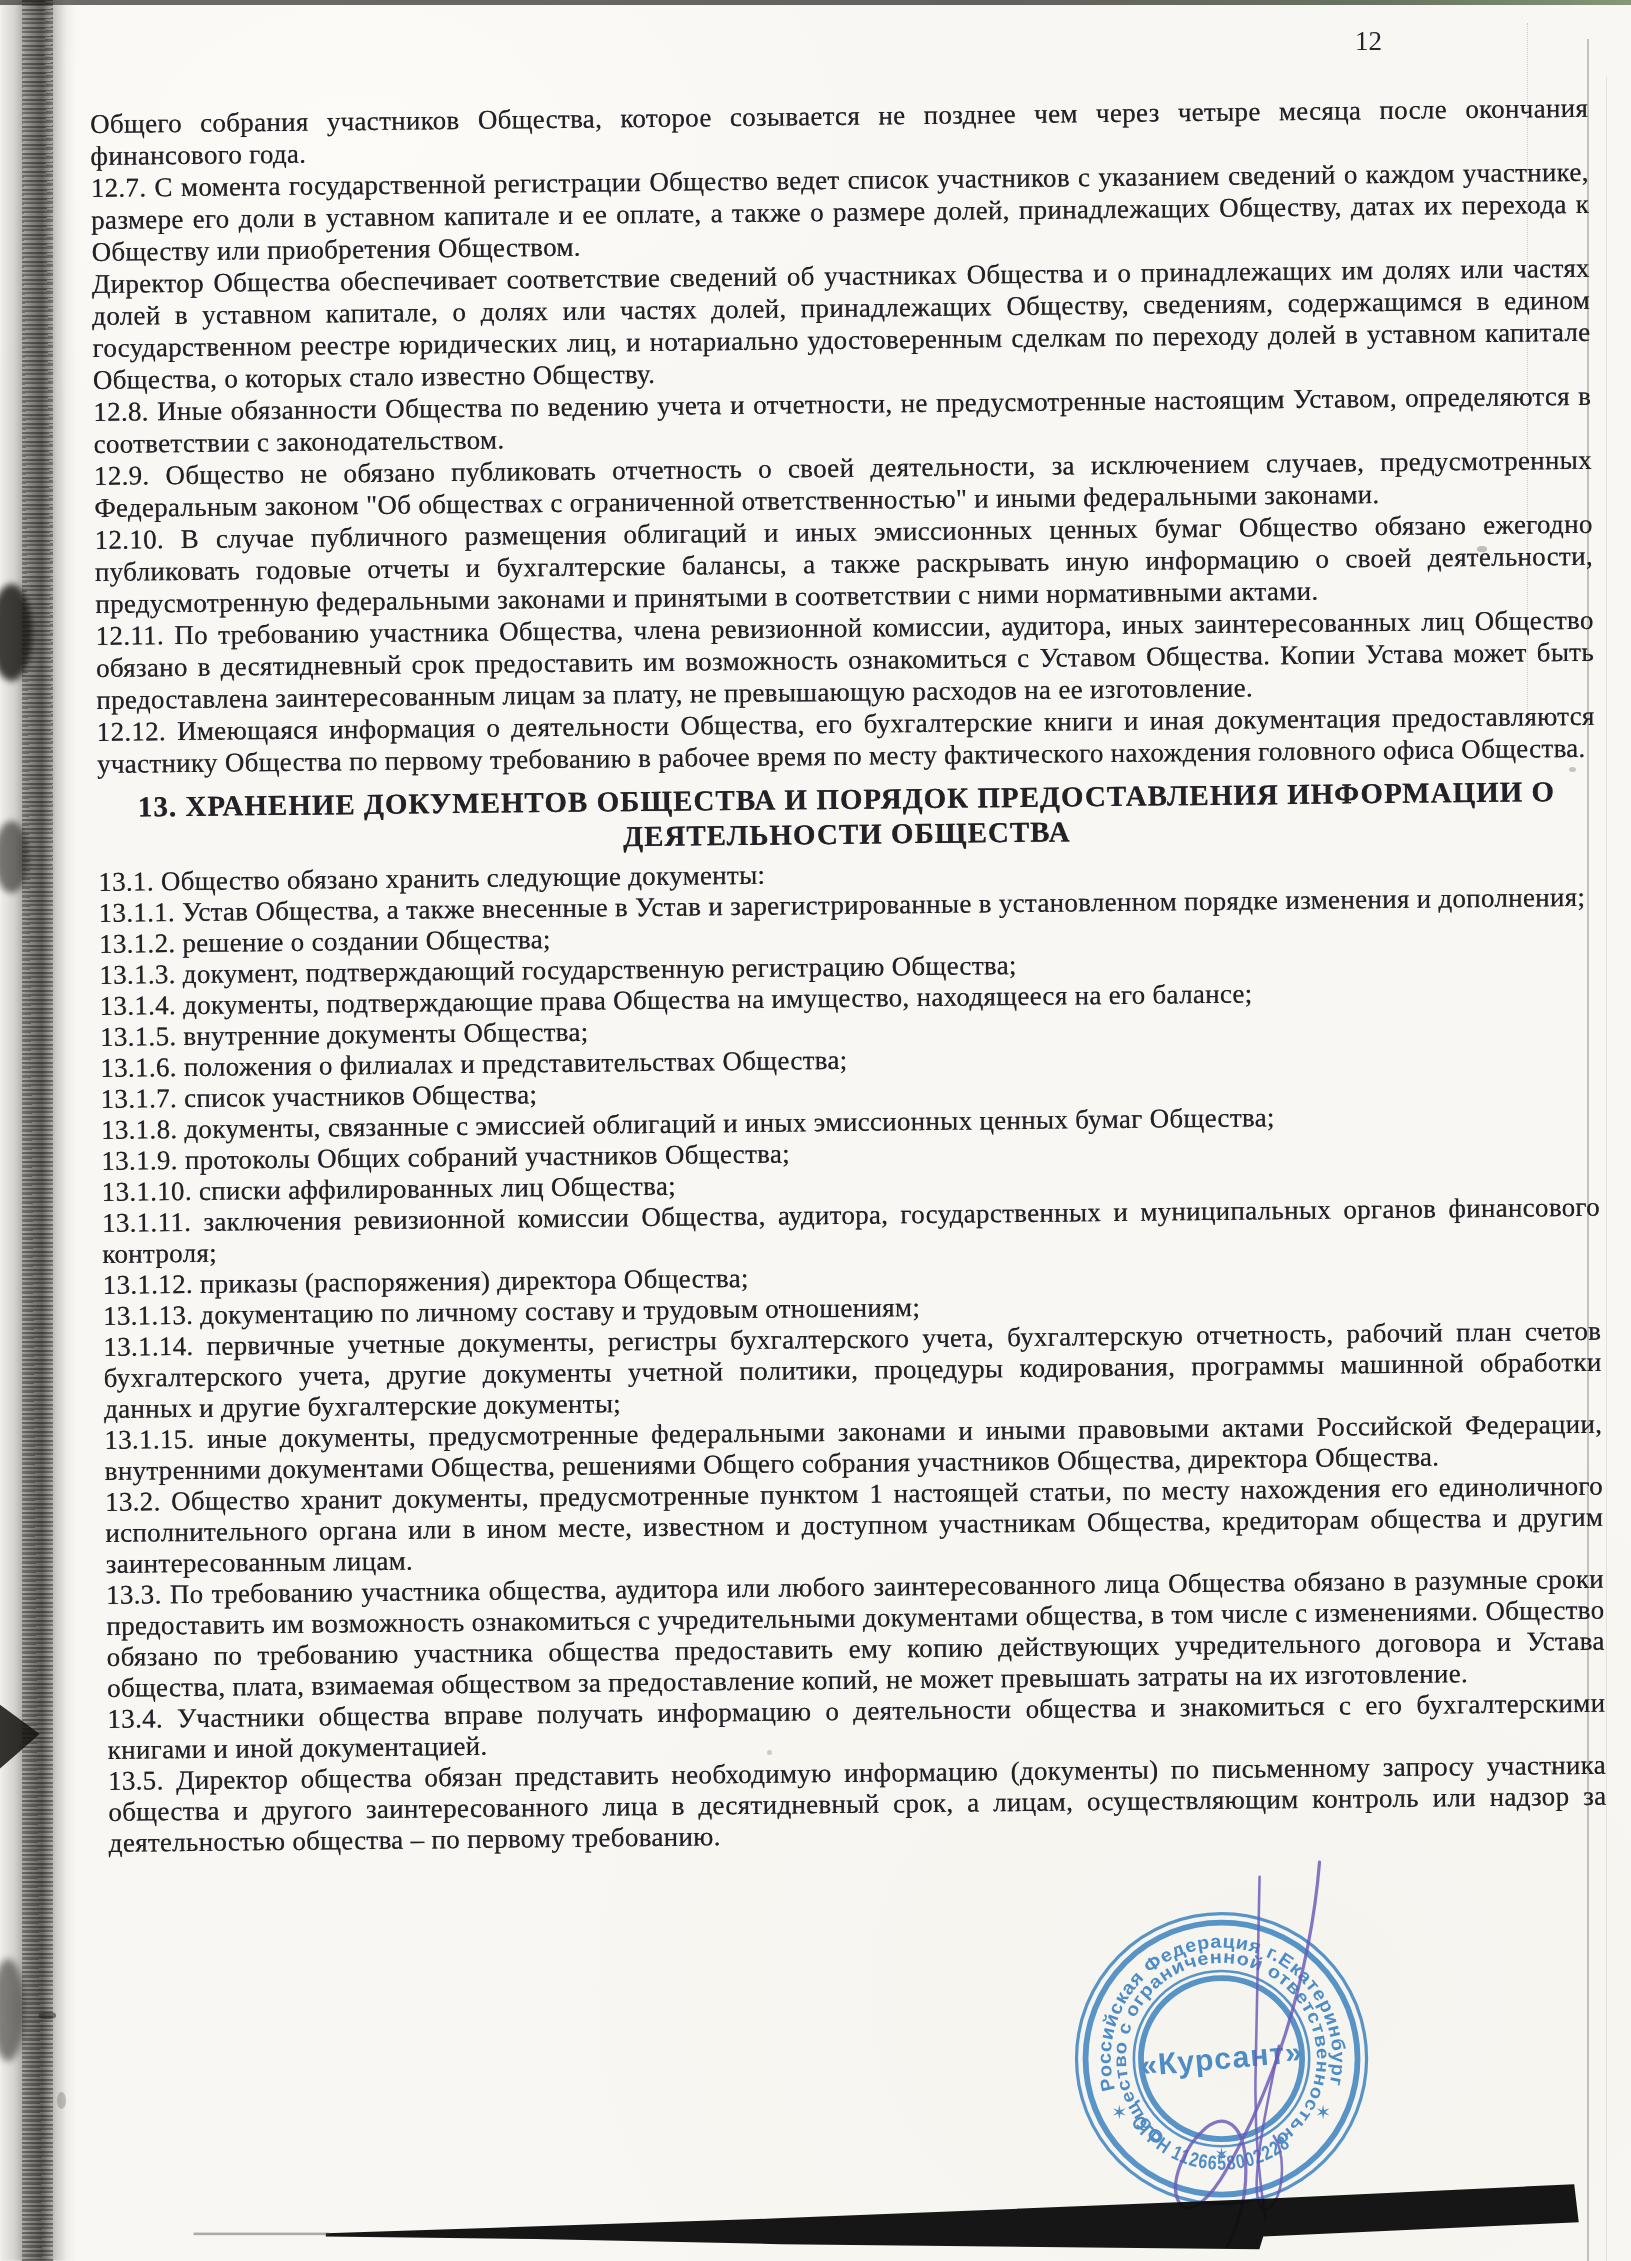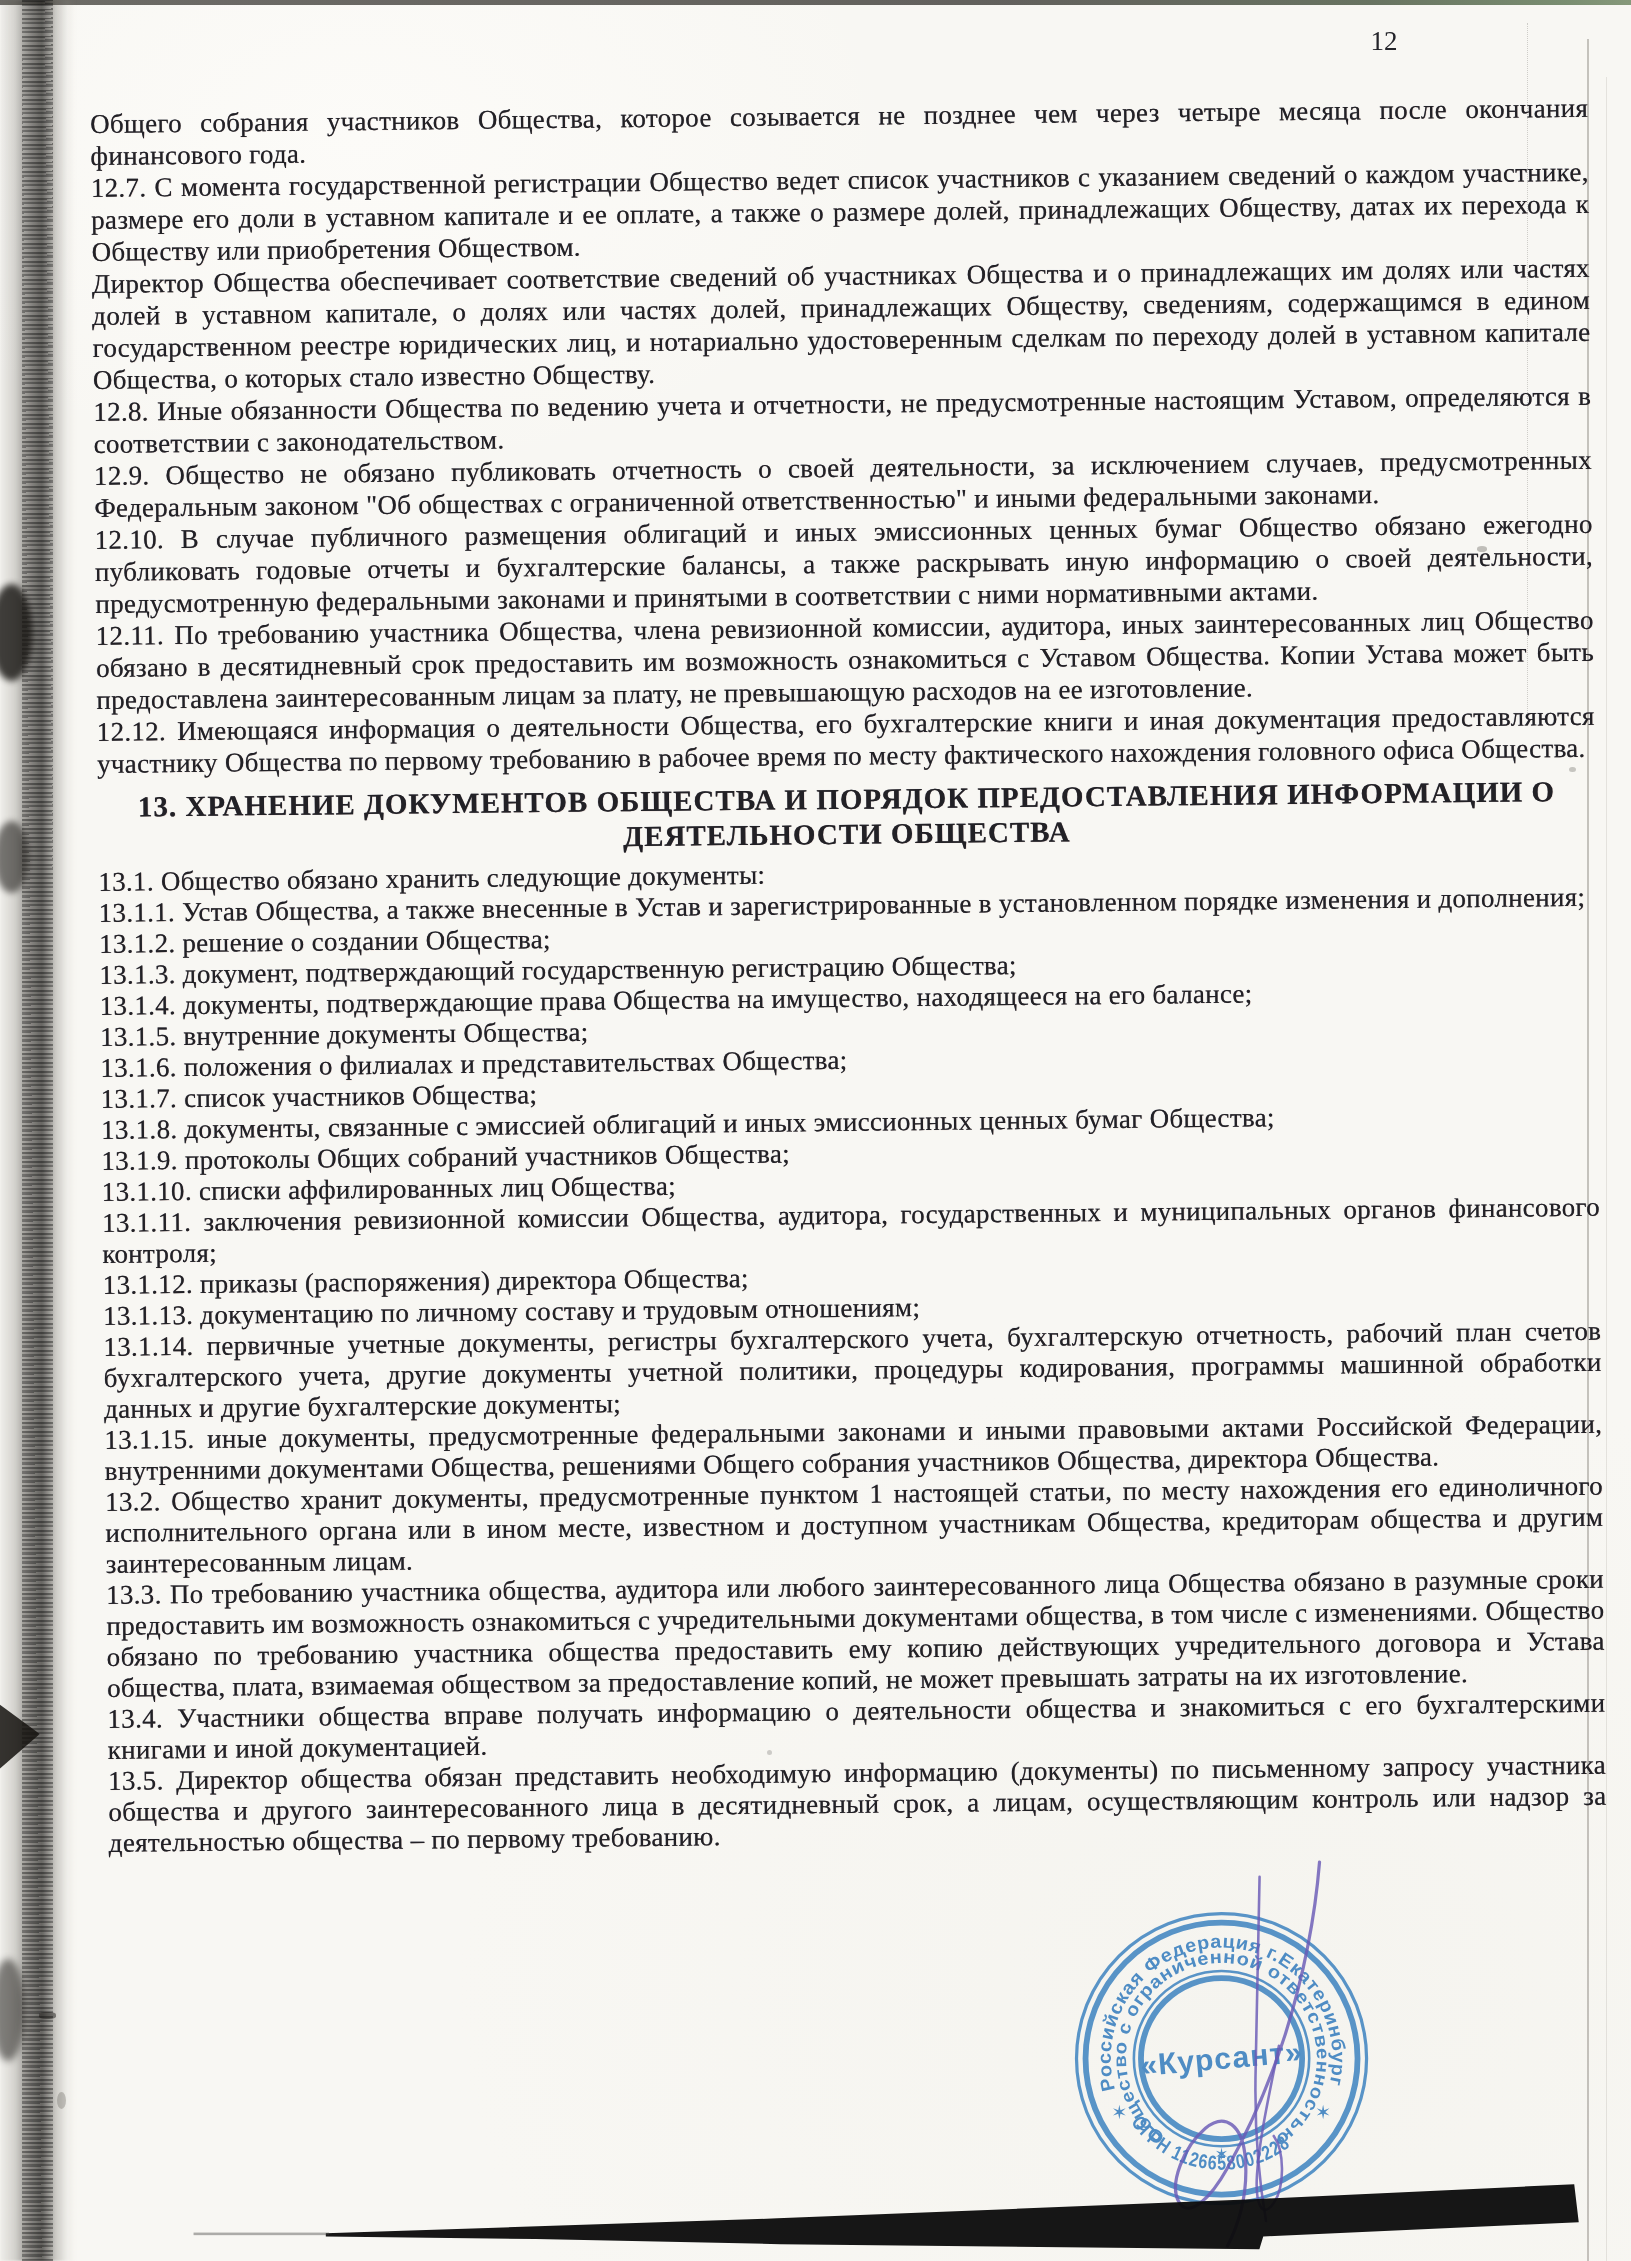--- a/index.html
+++ b/index.html
@@ -38,21 +38,21 @@
   .speck.s5{left:767px;top:1750px;width:5.2px;height:5.2px;opacity:.3;}
   .dotted-line{position:absolute;left:1527px;top:23px;height:694px;width:0;
     border-left:1.9px dotted rgba(110,108,102,.30);}
   .paper-edge-1{position:absolute;left:1587px;top:39px;width:1.9px;height:2223px;
     background:rgba(132,129,121,.45);}
   .paper-edge-2{position:absolute;left:1606px;top:77px;width:1.3px;height:2184px;
     background:rgba(168,165,156,.25);}
   .bottom-wedge{position:absolute;left:0;top:2168px;width:1631px;height:93px;}
   
   .page-number{position:absolute;left:1355px;top:26px;width:58px;
-    font-size:27px;color:#24242a;text-align:center;}
+    font-size:27px;color:#24242a;text-align:left;}
   .text-block{
     position:absolute;left:90px;top:108px;width:1498px;
     transform:rotate(-0.62deg);transform-origin:0 0;
     font-size:27px;line-height:32px;letter-spacing:0.3px;
     color:#222126;text-align:justify;
     text-shadow:0 0 0.6px rgba(32,32,36,.6),0.6px 0.3px 0 rgba(150,38,26,.12),-0.6px -0.3px 0 rgba(26,60,140,.10);
   }
   .para{margin:0;}
   .section-heading{margin:10.3px 0 6.5px 0;font-weight:bold;text-align:center;
     font-size:29px;line-height:35px;letter-spacing:1px;}

